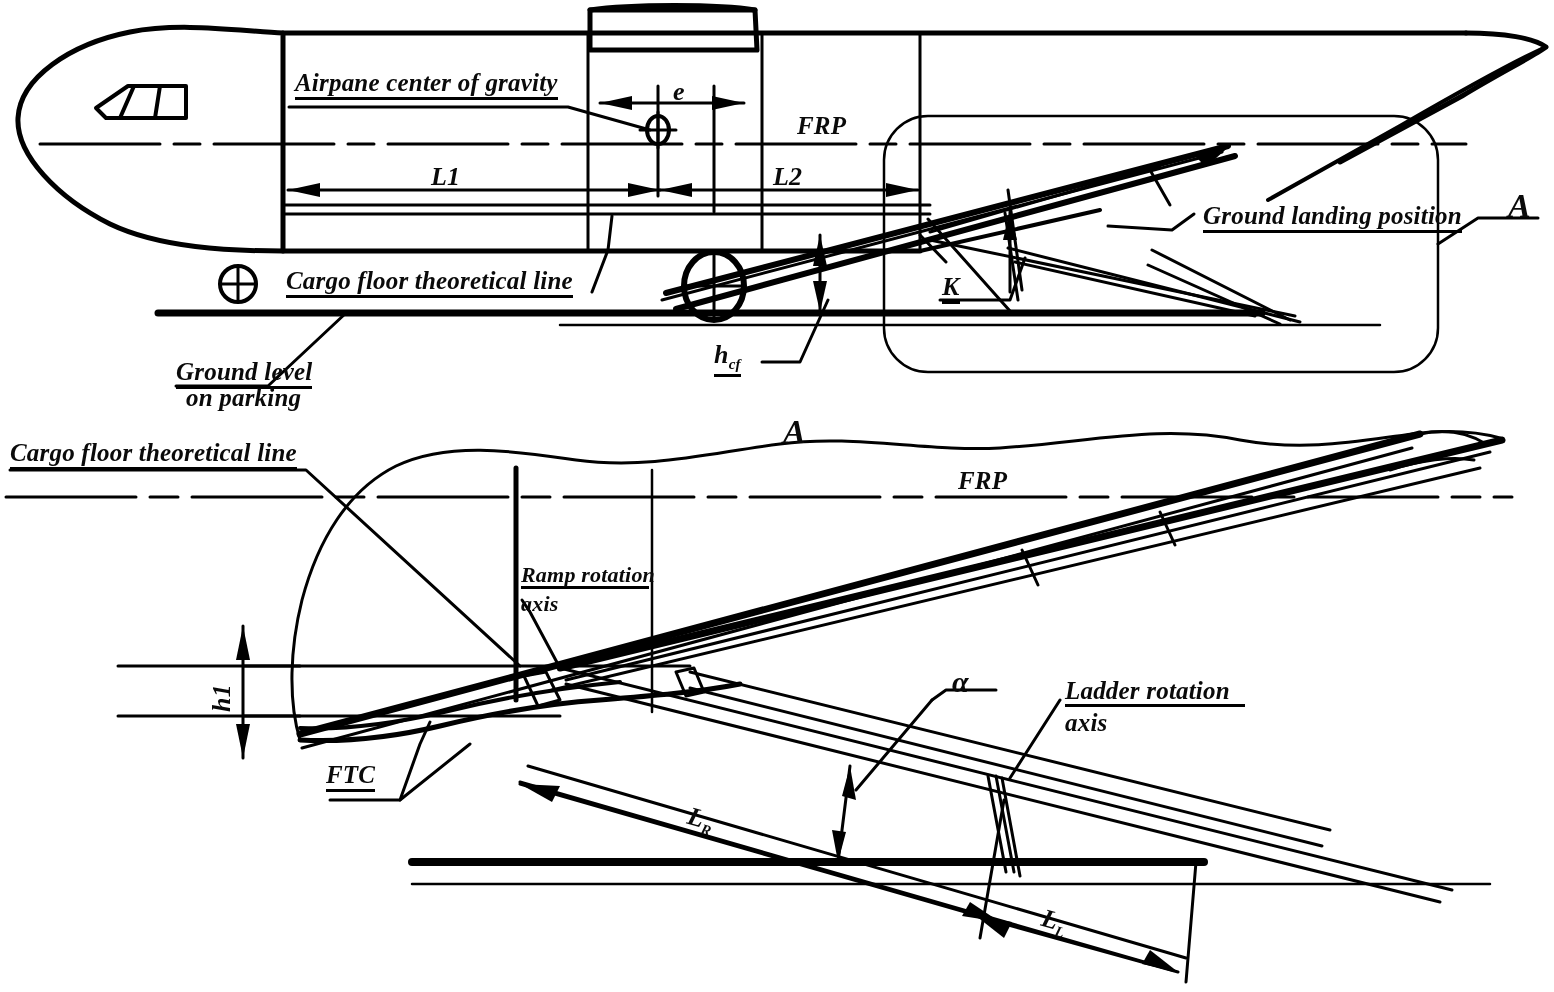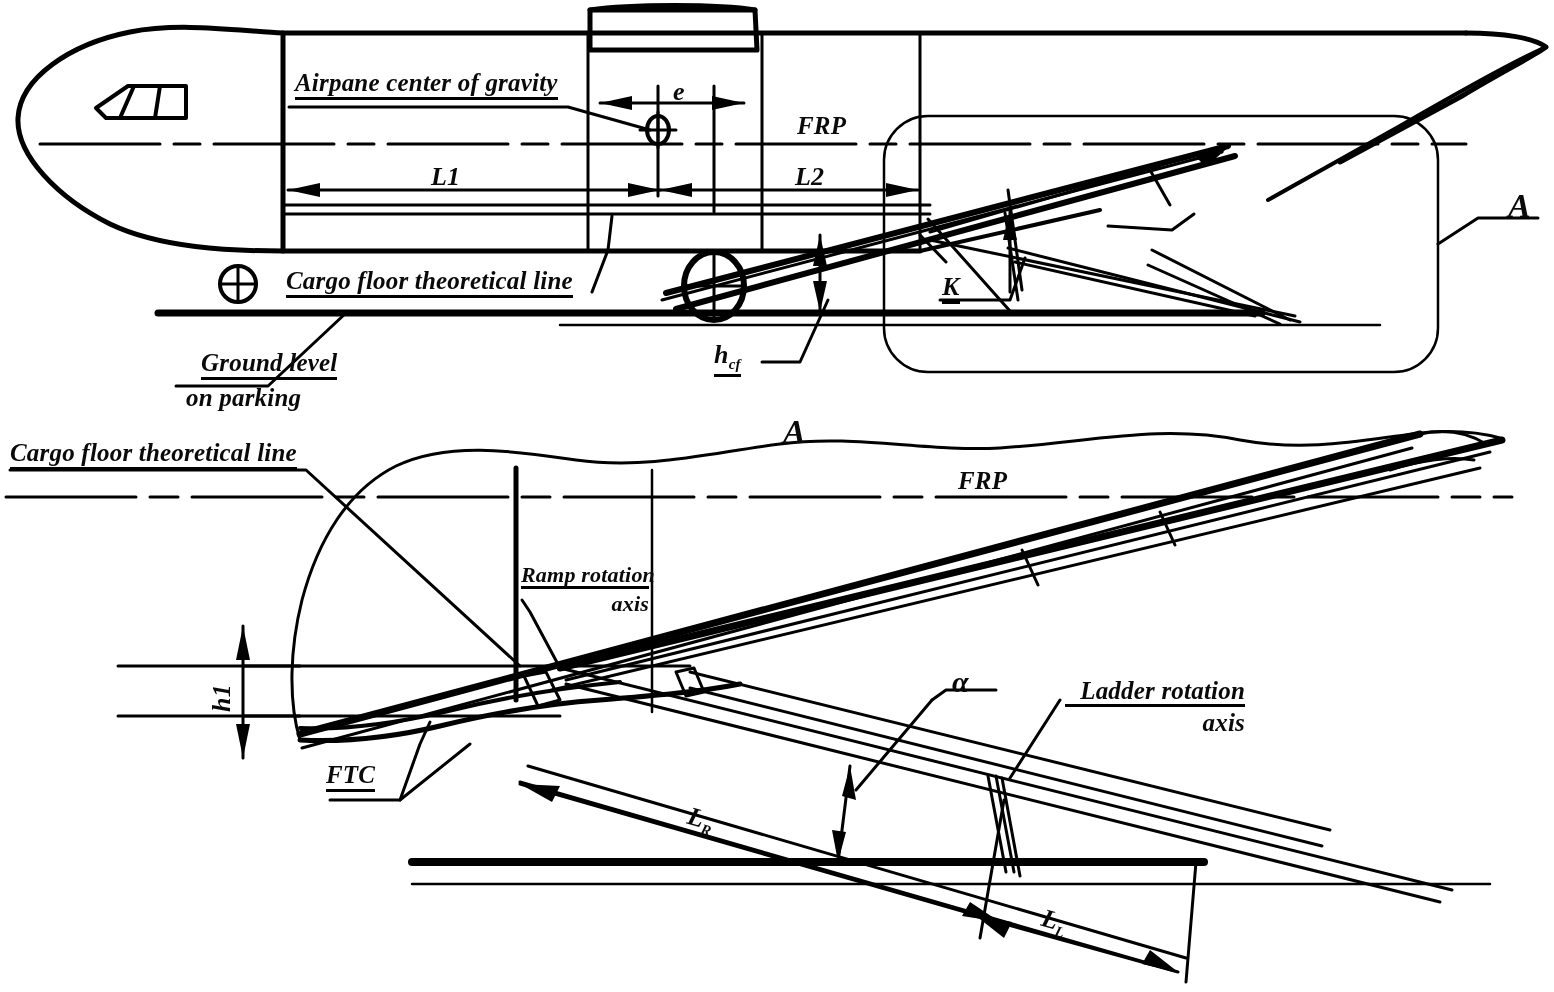--- a/index.html
+++ b/index.html
@@ -21,21 +21,21 @@
     white-space:nowrap;
     line-height:1.05;
     letter-spacing:0.2px;
   }
   .lbl.ul{border-bottom:3px solid #000;padding-bottom:1px;}
   .lbl.med{font-size:25px;}
   .lbl.sm{font-size:22px;}
   .lbl.dim{font-size:26px;font-weight:700;}
   .lbl.letter{font-size:34px;font-weight:700;font-style:italic;}
   .lbl.rot90{transform:rotate(-90deg);transform-origin:left top;}
-  .two-line{text-align:right;}
+  .two-line{text-align:left;}
   .two-line .line1{display:block;border-bottom:3px solid #000;padding-bottom:0px;}
   .two-line .line2{display:block;padding-top:3px;}
   sub{font-size:0.58em;font-style:italic;font-weight:700;}
 </style>
 </head>
 <body>
 
 <div id="diagram-root">
 
   <svg id="dwg" viewBox="0 0 1554 992" xmlns="http://www.w3.org/2000/svg">
@@ -314,31 +314,32 @@
       </g>
       <path d="M932,700 L946,690 L996,690" stroke-width="3"></path>
       <path d="M932,700 L856,790" stroke-width="3"></path>
     </g>
   </svg>
 
   <div class="lbl med ul" style="left:295px;top:70px;">Airpane center of gravity</div>
 
   <div class="lbl med ul" style="left:286px;top:268px;">Cargo floor theoretical line</div>
 
-  <div class="lbl med ul" style="left:176px;top:350px;margin-left:25px;">Ground level</div>
+  <div class="lbl med ul" style="left:176px;top:359px;">Ground level</div>
   <div class="lbl med" style="left:186px;top:385px;font-family:Liberation Serif, serif;">on parking</div>
 
+  <div class="lbl med ul" style="left:1203px;top:203px;">Ground landing position</div>
 
   <div class="lbl med" style="left:797px;top:113px;">FRP</div>
 
   <div class="lbl letter" style="left:1508px;top:188px;">A</div>
 
   <div class="lbl dim" style="left:407px;top:163px;margin-left:24px;">L1</div>
 
-  <div class="lbl dim" style="left:795px;top:163px;">L2</div>
+  <div class="lbl dim" style="left:773px;top:163px;">L2</div>
 
   <div class="lbl dim" style="left:673px;top:78px;">e</div>
 
   <div class="lbl dim ul" style="left:942px;top:273px;">K</div>
 
   <div class="lbl dim ul" style="left:714px;top:341px;">
     <span>h</span><sub>cf</sub>
   </div>
 
   <div class="lbl letter" style="left:783px;top:414px;">A</div>

